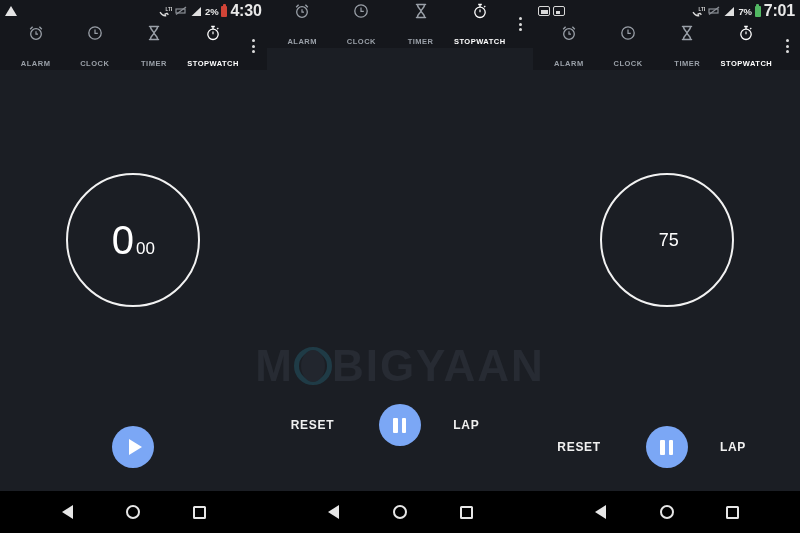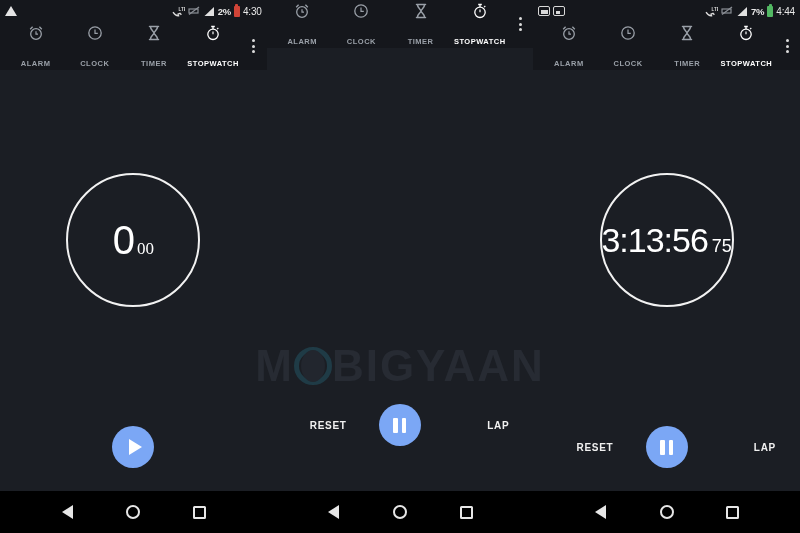--- a/index.html
+++ b/index.html
@@ -67,21 +67,21 @@
     align-items:center;
     padding:0 5px;
     font-size:9.5px;
     font-weight:bold;
     color:#e8e8e8;
   }
   .sb-left { display:flex; align-items:center; gap:3px; }
   .sb-right { margin-left:auto; display:flex; align-items:center; gap:3px; }
   .sb-icon { display:inline-flex; align-items:center; }
   .sb-pct { font-size:9.5px; font-weight:bold; letter-spacing:-.2px; }
-  .sb-time { font-size:10px; font-weight:normal; letter-spacing:-.2px; }
+  .sb-time { font-size:16px; font-weight:bold; letter-spacing:-.2px; }
 
   .batt {
     width:6px; height:11px;
     border-radius:1px;
     position:relative;
     display:inline-block;
   }
   .batt::before {
     content:"";
     position:absolute; top:-2px; left:1.5px;
@@ -188,41 +188,41 @@
     line-height:1;
   }
   .t-hund {
     font-size:18px;
     font-weight:400;
     color:#ffffff;
     line-height:1;
     margin-left:4px;
   }
   .dial.zero .t-main { font-size:40px; }
-  .dial.zero .t-hund { font-size:17px; margin-left:3px;font-family:Liberation Serif, serif; }
+  .dial.zero .t-hund { font-size:17px; margin-left:3px; }
 
   
   .controls {
     position:absolute;
     left:0; bottom:21px;
     width:100%;
     height:46px;
     display:flex;
     align-items:center;
     justify-content:space-between;
     padding:0 24px;
   }
   .controls.single { justify-content:center; padding:0; }
   .ctl-text {
-    font-size:10px;
+    font-size:12px;
     font-weight:bold;
     letter-spacing:.7px;
     color:#f0f0f0;
     width:56px;
-    text-align:right;
+    text-align:left;
   }
   .fab {
     width:42px; height:42px;
     border-radius:50%;
     background:#7ba7f5;
     display:flex;
     align-items:center;
     justify-content:center;
     border:none;
     flex:0 0 42px;
@@ -458,21 +458,21 @@
               <line x1="1" y1="8.5" x2="11" y2="1" stroke="#8b8f96" stroke-width="1.2"></line>
             </svg>
         </span>
         <span class="sb-icon">
           <svg width="12" height="11" viewBox="0 0 12 11">
               <path d="M11 1 L11 10 L1.5 10 Z" fill="#e0e0e0"></path>
             </svg>
         </span>
         <span class="sb-pct">7%</span>
         <span class="batt batt-green"></span>
-        <span class="sb-time">4:44</span>
+        <span class="sb-time">7:01</span>
       </div>
     </div>
 
     <div class="tabbar">
       <div class="tab">
         <span class="tab-ico">
           <svg width="16" height="16" viewBox="0 0 16 16">
               <circle cx="8" cy="9" r="5.3" fill="none" stroke="#9aa0a8" stroke-width="1.3"></circle>
               <path d="M8 6.3v2.8h2" fill="none" stroke="#9aa0a8" stroke-width="1.2"></path>
               <path d="M2.2 4.2 4.6 1.8M13.8 4.2 11.4 1.8" stroke="#9aa0a8" stroke-width="1.3" fill="none"></path>
@@ -511,21 +511,20 @@
       <div class="overflow">
           <i></i>
           <i></i>
           <i></i>
         </div>
     </div>
 
     <div class="sw-body">
       <div class="dial">
         <div class="dial-text">
-          <span class="t-main">3:13:56</span>
           <span class="t-hund">75</span>
         </div>
       </div>
       <div class="controls">
         <span class="ctl-text">RESET</span>
         <button class="fab">
           <span class="pause">
               <i></i>
               <i></i>
             </span>

